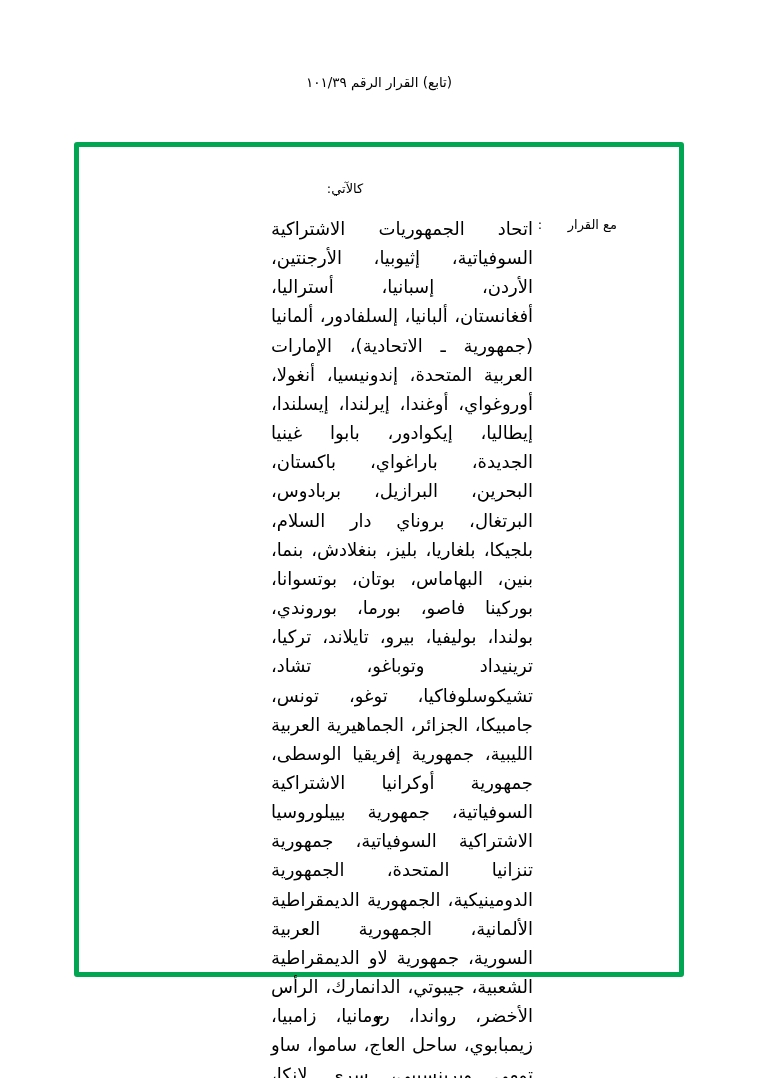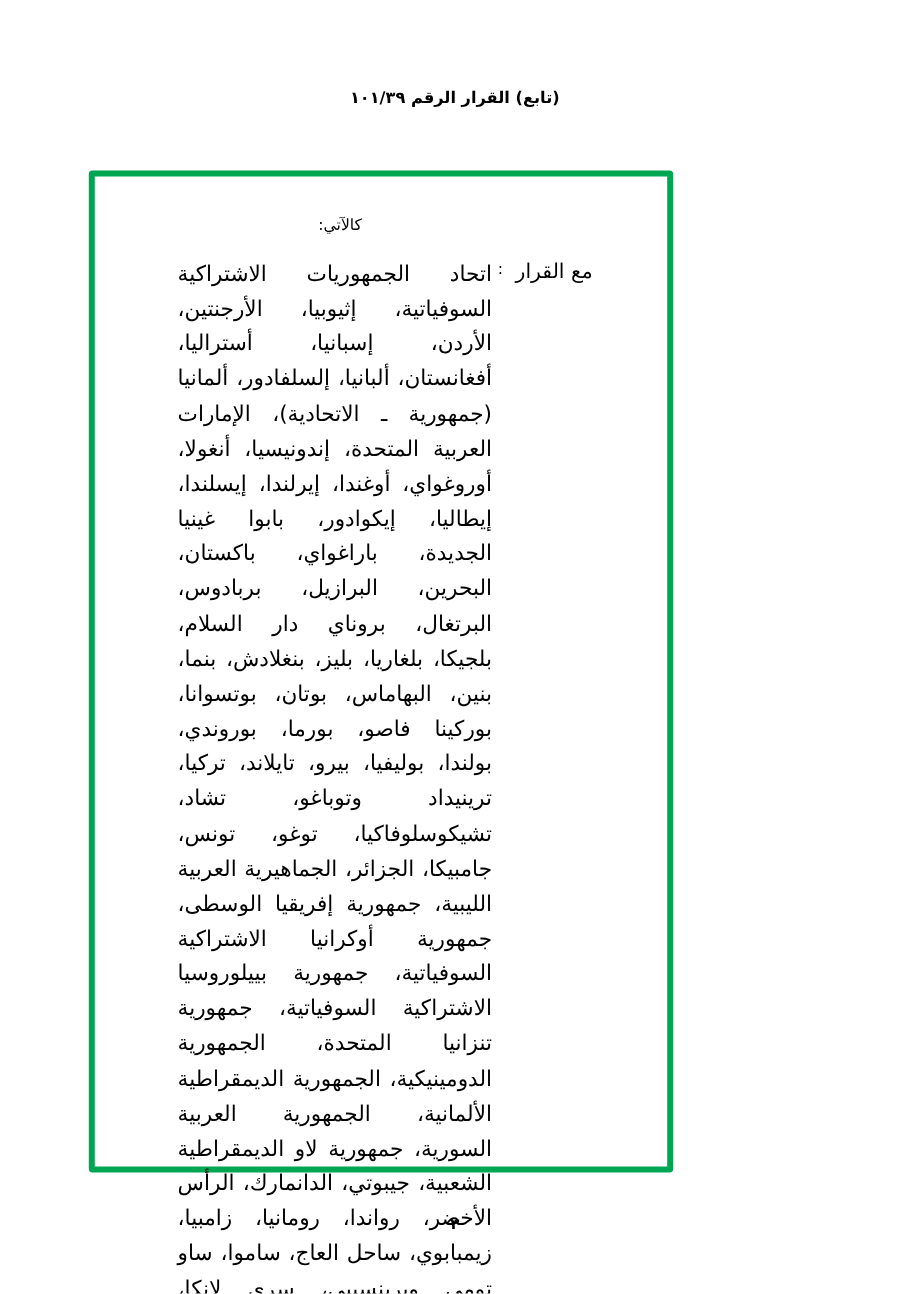--- a/index.html
+++ b/index.html
@@ -26,39 +26,39 @@
   .doc-header {
     position: absolute;
     top: 72px;
     left: 0;
     right: 0;
     text-align: center;
   }
 
   .doc-title {
     font-size: 13.5px;
-    font-weight: bold;
+    font-weight: normal;
     letter-spacing: 0px;
     direction: rtl;
     line-height: 1.5;
   }
 
   .doc-subtitle {
     margin-top: 7px;
     font-size: 10px;
     font-weight: bold;
     direction: rtl;
     line-height: 1.5;
   }
 
   .green-frame {
     position: absolute;
     top: 142px;
     left: 74px;
-    width: 487px;
+    width: 610px;
     height: 835px;
     box-sizing: border-box;
     border: 5px solid #00a651;
     border-radius: 3px;
     background: #ffffff;
   }
 
   .frame-inner {
     position: absolute;
     top: 0;
@@ -86,21 +86,21 @@
     display: flex;
     flex-direction: row;
     direction: rtl;
     align-items: flex-start;
     gap: 0px;
   }
 
   .entry-label {
     flex: 0 0 auto;
     width: 92px;
-    font-size: 17px;
+    font-size: 13px;
     line-height: 1.62;
     text-align: right;
     padding-right: 22px;
     box-sizing: border-box;
     white-space: nowrap;
   }
 
   .entry-colon {
     flex: 0 0 auto;
     width: 14px;

